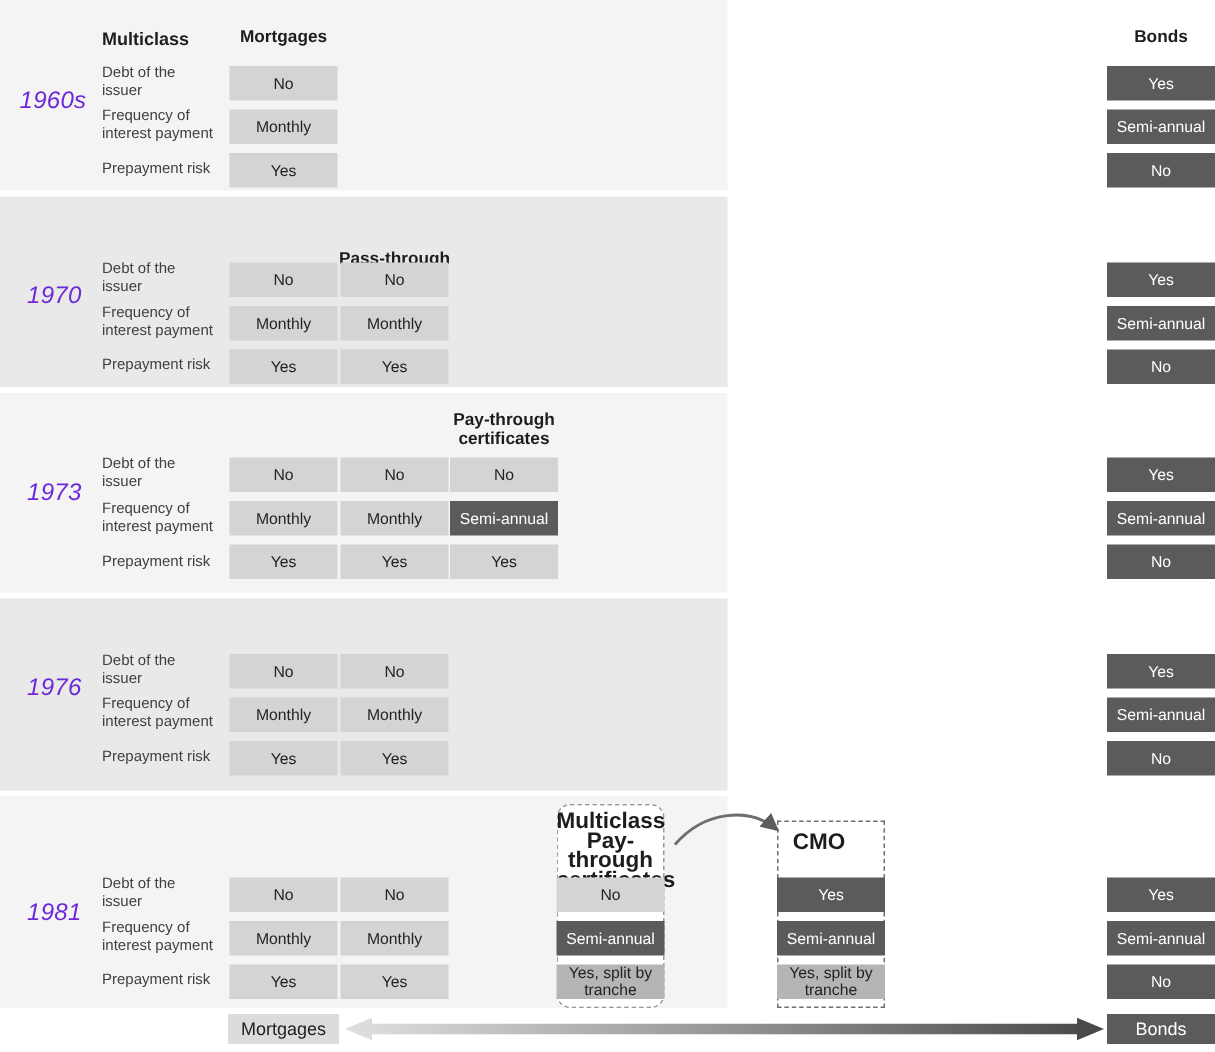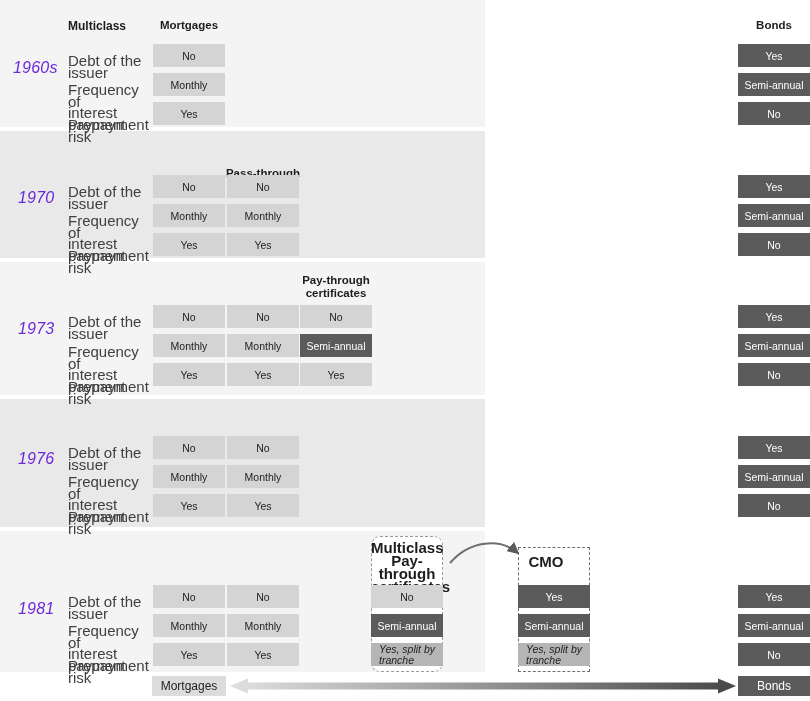--- a/index.html
+++ b/index.html
@@ -43,41 +43,40 @@
     position:absolute;
     font-size:12px;
     font-weight:bold;
     color:#1d1d1d;
     white-space:nowrap;
   }
 
   
   .attr-label{
     position:absolute;
-    font-size:15px;
+    font-size:10px;
     color:#3f3f3f;
     line-height:11.5px;
     white-space:pre-line;
     width:84px;
-    margin-top:12px;
   }
 
   
   .cell{
     position:absolute;
     width:72px;height:23px;
     display:flex;align-items:center;justify-content:center;
     font-size:10.5px;
     box-sizing:border-box;
     white-space:nowrap;
   }
   .cell.lightfill{background:#d4d4d4;color:#222222;}
   .cell.darkfill{background:#5b5b5b;color:#ffffff;}
   .cell.midfill{background:#b5b5b5;color:#222222;}
-  .cell.two-line{line-height:11px;text-align:left;white-space:pre-line;font-style:italic;}
+  .cell.two-line{line-height:11px;text-align:center;white-space:pre-line;}
 
   
   .bond-cell{
     position:absolute;
     left:738px;width:72px;height:23px;
     display:flex;align-items:center;justify-content:center;
     background:#5b5b5b;color:#ffffff;font-size:10.5px;
     box-sizing:border-box;white-space:nowrap;
   }
 

